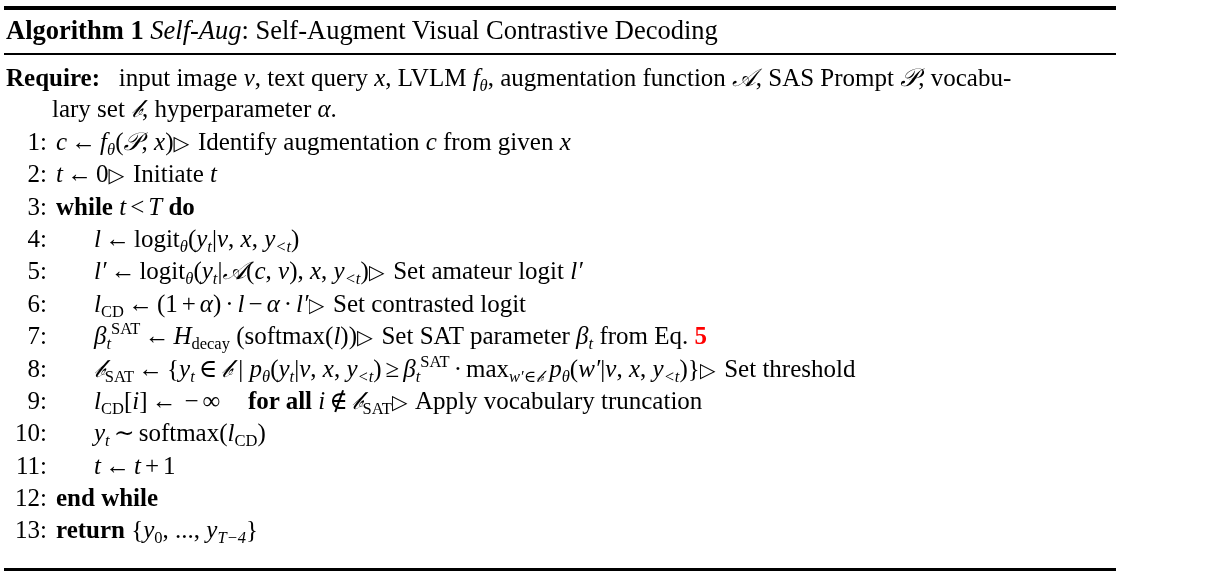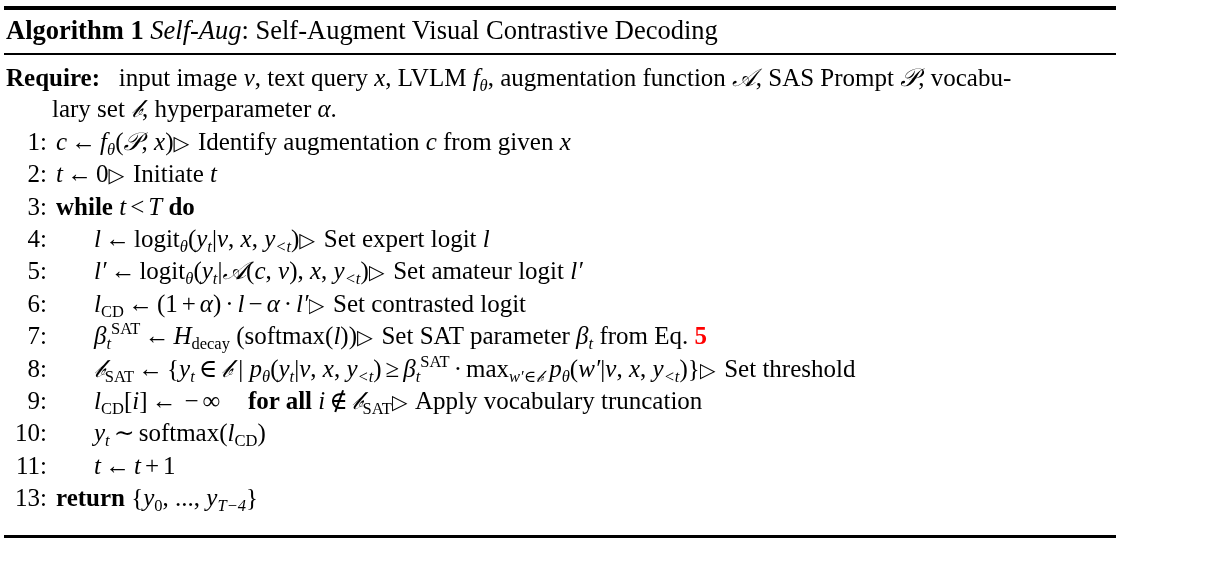--- a/index.html
+++ b/index.html
@@ -143,21 +143,20 @@
 
     <div class="line">
       <span class="num">3:</span>
       <span class="code"><span class="kw">while</span> <span class="mi">t</span><span class="op">&lt;</span><span class="mi">T</span> <span class="kw">do</span></span>
       <span class="comment"></span>
     </div>
 
     <div class="line">
       <span class="num">4:</span>
       <span class="code ind1"><span class="mi">l</span><span class="op">←</span><span class="mr">logit</span><sub class="it">θ</sub>(<span class="mi">y</span><sub class="it">t</sub>|<span class="mi">v</span>,&nbsp;<span class="mi">x</span>,&nbsp;<span class="mi">y</span><sub class="it">&lt;t</sub>)</span>
-      <span class="comment"><span class="tri">▷</span> Set expert logit <span class="mi">l</span></span>
     </div>
 
     <div class="line">
       <span class="num">5:</span>
       <span class="code ind1"><span class="mi">l</span><span class="mi">′</span><span class="op">←</span><span class="mr">logit</span><sub class="it">θ</sub>(<span class="mi">y</span><sub class="it">t</sub>|<span class="cal">𝒜</span>(<span class="mi">c</span>,&nbsp;<span class="mi">v</span>),&nbsp;<span class="mi">x</span>,&nbsp;<span class="mi">y</span><sub class="it">&lt;t</sub>)</span>
       <span class="comment"><span class="tri">▷</span> Set amateur logit <span class="mi">l′</span></span>
     </div>
 
     <div class="line">
       <span class="num">6:</span>
@@ -187,20 +186,25 @@
       <span class="num">10:</span>
       <span class="code ind1"><span class="mi">y</span><sub class="it">t</sub><span class="op">∼</span><span class="mr">softmax</span>(<span class="mi">l</span><sub>CD</sub>)</span>
     </div>
 
     <div class="line">
       <span class="num">11:</span>
       <span class="code ind1"><span class="mi">t</span><span class="op">←</span><span class="mi">t</span><span class="op">+</span>1</span>
       <span class="comment"></span>
     </div>
 
+    <div class="line">
+      <span class="num">12:</span>
+      <span class="code"><span class="kw">end while</span></span>
+      <span class="comment"></span>
+    </div>
 
     <div class="line">
       <span class="num">13:</span>
       <span class="code"><span class="kw">return</span> {<span class="mi">y</span><sub>0</sub>,&nbsp;<span class="mr">...</span>,&nbsp;<span class="mi">y</span><sub class="it">T−4</sub>}</span>
       <span class="comment"></span>
     </div>
 
   </div>
 
   <div class="rule-bot"></div>

